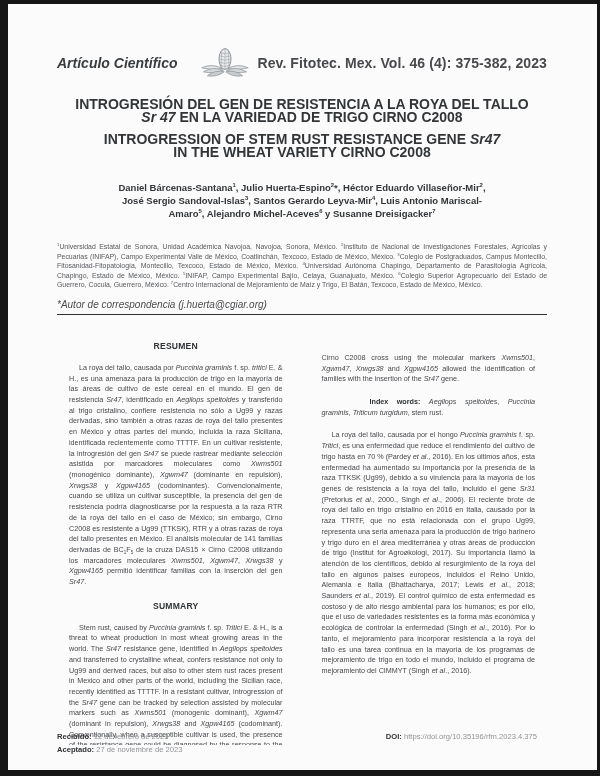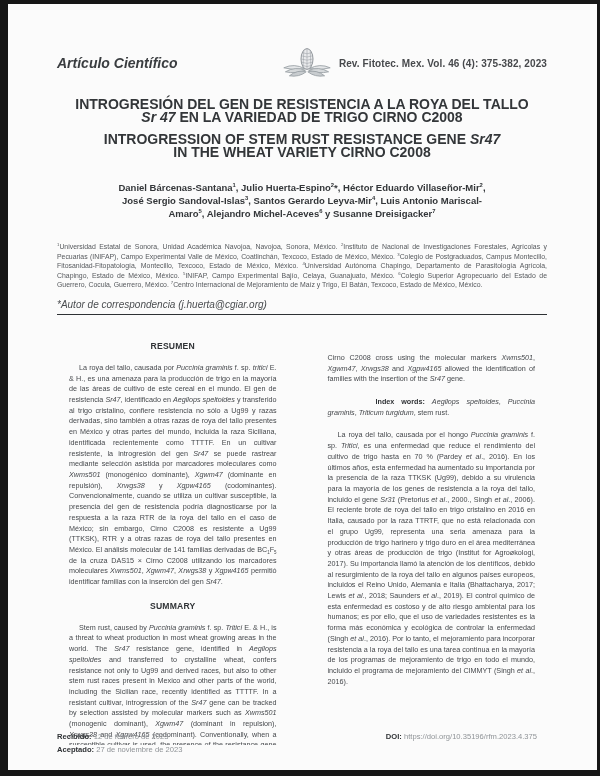--- a/index.html
+++ b/index.html
@@ -18,21 +18,21 @@
     overflow:hidden;
   }
   sup{font-size:62%;line-height:0;}
   sub{font-size:62%;line-height:0;vertical-align:-0.35em;}
 
   
   .hdr{display:flex;align-items:center;justify-content:space-between;height:30px;}
   .kicker{font-size:14px;font-weight:bold;font-style:italic;color:#3a3d40;}
   .hdr-right{display:flex;align-items:center;gap:6px;}
   .logo{width:52px;height:32px;flex:0 0 auto;}
-  .jref{font-size:10px;font-weight:bold;color:#47494c;letter-spacing:0.1px;}
+  .jref{font-size:14px;font-weight:bold;color:#47494c;letter-spacing:0.1px;}
 
   
   .title-block{text-align:center;margin-top:20px;}
   .title{font-size:14px;font-weight:bold;color:#333639;line-height:13px;}
   .title + .title{margin-top:9px;}
 
   
   .authors{
     margin:22px auto 0 auto;max-width:385px;text-align:center;
     font-size:9.5px;font-weight:bold;color:#333639;line-height:13px;
@@ -42,21 +42,21 @@
   .affil{
     margin-top:22px;font-size:6.9px;line-height:9.6px;color:#55585c;
     text-align:justify;
   }
   .corresp{
     margin-top:9px;font-size:10px;font-style:italic;color:#4a4d50;
   }
   .rule{border:0;border-top:1.6px solid #2e3134;margin:4px 0 0 0;}
 
   
-  .columns{display:flex;gap:27px;margin-top:26px;height:404px;overflow:hidden;}
+  .columns{display:flex;gap:15px;margin-top:26px;height:404px;overflow:hidden;}
   .col{flex:1;min-width:0;}
   .col p{
     margin:12px;font-size:7.2px;line-height:10.7px;text-align:justify;
     color:#45484c;text-indent:10px;
   }
   .sec-head{
     text-align:center;font-size:8.6px;font-weight:bold;color:#303336;
     margin:0 0 11px 0;letter-spacing:0.2px;
   }
   .kw{margin-top:11px !important;}

